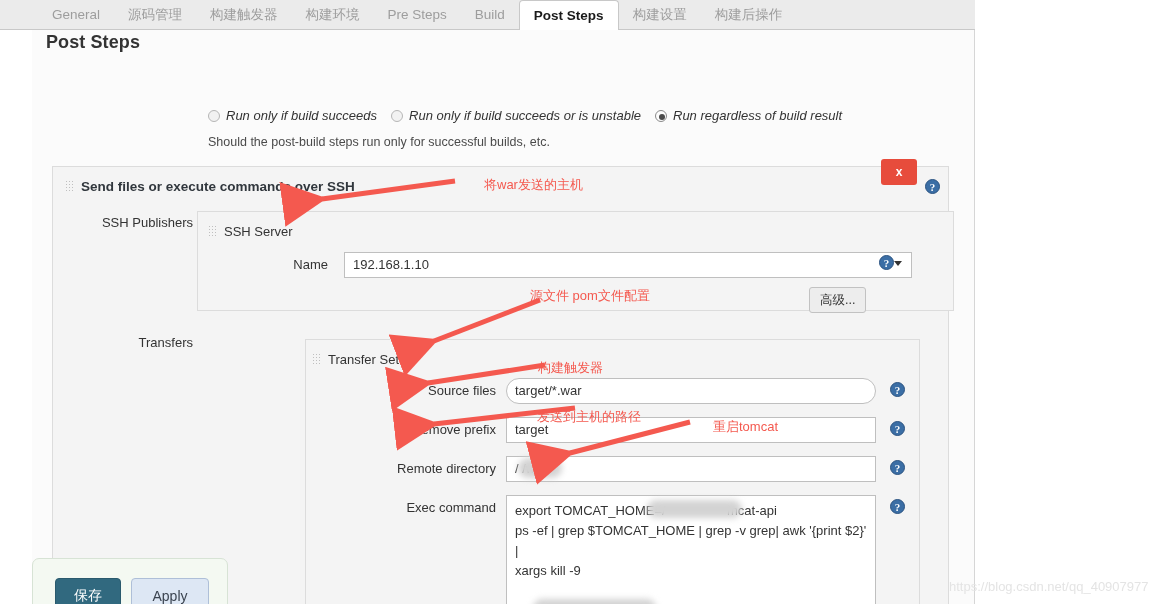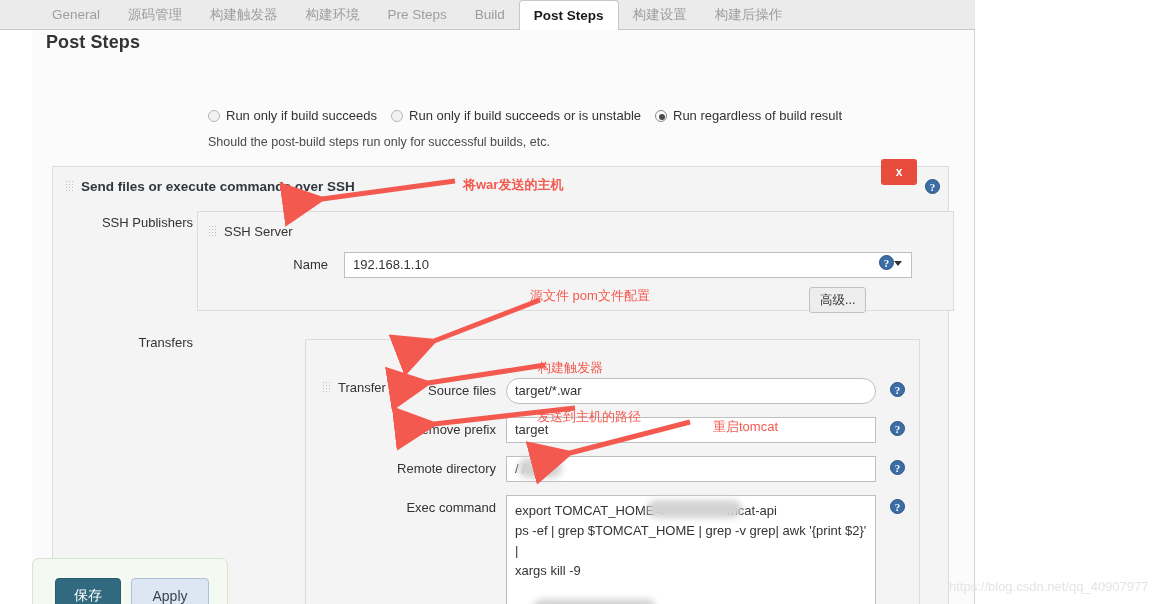--- a/index.html
+++ b/index.html
@@ -80,20 +80,21 @@
   }
 
   
   #radio-row {
     position: absolute;
     left: 208px; top: 78px;
     display: flex;
     align-items: center;
     font-size: 13px;
     color: #333333;
+    font-style: italic;
   }
   .radio-opt {
     display: flex;
     align-items: center;
     margin-right: 14px;
     cursor: pointer;
     white-space: nowrap;
   }
   .radio-mark {
     width: 12px; height: 12px;
@@ -245,24 +246,23 @@
   #transfer-box {
     position: absolute;
     left: 252px; top: 172px;
     width: 615px; height: 296px;
     background: #f4f4f4;
     border: 1px solid #dcdcdc;
     border-bottom: none;
   }
   #transfer-title {
     position: absolute;
-    left: 16px; top: 12px;
-    font-size: 13px;
-    color: #333333;
-    margin-top: 28px;
+    left: 6px; top: 12px;
+    font-size: 13px;
+    color: #333333;
   }
   .txt-input {
     position: absolute;
     background: #ffffff;
     border: 1px solid #bfbfbf;
     font-size: 13px;
     color: #333333;
     padding: 0 8px;
     height: 26px;
     line-height: 24px;
@@ -468,21 +468,21 @@
 
     <path d="M540,300 L434,341" stroke="#f4594f" stroke-width="5" fill="none" marker-end="url(#ah)"></path>
 
     <path d="M545,365 L428,383" stroke="#f4594f" stroke-width="5" fill="none" marker-end="url(#ah)"></path>
 
     <path d="M575,408 L434,424" stroke="#f4594f" stroke-width="5" fill="none" marker-end="url(#ah)"></path>
 
     <path d="M690,422 L570,453" stroke="#f4594f" stroke-width="5" fill="none" marker-end="url(#ah)"></path>
   </svg>
 
-  <div class="note" style="left:463px; top:176px;font-weight:bold;">将war发送的主机</div>
+  <div class="note" style="left:484px; top:176px;">将war发送的主机</div>
   <div class="note" style="left:530px; top:287px;">源文件  pom文件配置</div>
   <div class="note" style="left:538px; top:359px;">构建触发器</div>
   <div class="note" style="left:537px; top:408px;">发送到主机的路径</div>
   <div class="note" style="left:713px; top:418px;">重启tomcat</div>
 
   <div id="watermark">https://blog.csdn.net/qq_40907977</div>
 
 </div>
 
 </body></html>

